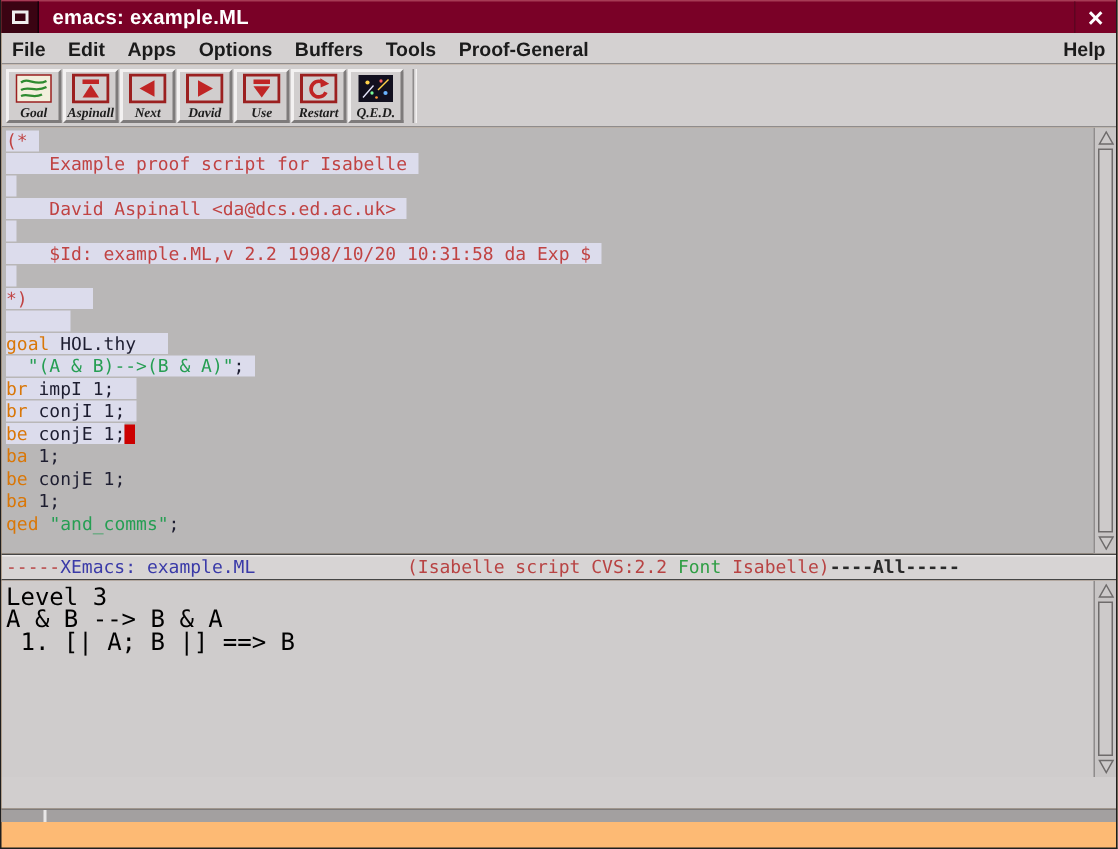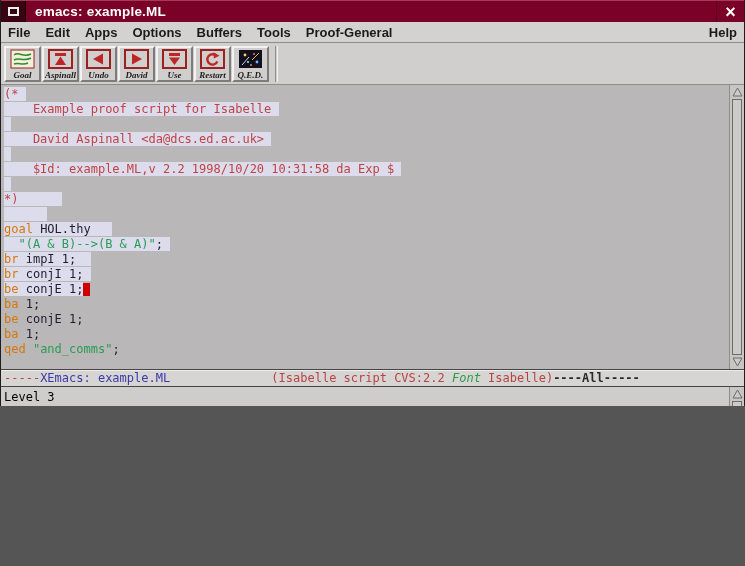--- a/index.html
+++ b/index.html
@@ -1,18 +1,18 @@
 <!DOCTYPE html>
 <html style="--maroon: #7a0127; --highlight: #dcdcec; --keyword: #d97708; --string: #269e53; --comment: #c04343; --mlblue: #3a3aa8; --mlred: #b84343; --mlgreen: #2f9e44; --cursor: #cc0000;"><head>
 <meta charset="utf-8">
 <style>
   * { margin:0; padding:0; box-sizing:border-box; }
   html,body { background:#555; }
   .window{
-    width:745px; height:406px; position:relative;
+    width:745px; height:566px; position:relative;
     display:flex; flex-direction:column;
     font-family:"DejaVu Sans Mono",monospace;
     background:#fdba74;
     border-left:1px solid #1e1e1e; border-right:1px solid #1e1e1e; border-bottom:1px solid #1e1e1e;
   }
   
   .titlebar{
     height:22px; flex:0 0 22px; background:var(--maroon);
     border-top:1px solid #a63b55; display:flex; align-items:center; color:#fff;
   }
@@ -62,38 +62,38 @@
   .script-text{ flex:1; padding:2px 0 0 3px; font-size:12px; line-height:15px; white-space:pre; overflow:hidden; }
   .line{ height:15px; }
   .hl{ background:var(--highlight); }
   .c-comment{ color:var(--comment); }
   .c-keyword{ color:var(--keyword); }
   .c-string{ color:var(--string); }
   .c-plain{ color:#1d1d30; }
   .c-goals{ color:#000; }
   .c-blue{ color:var(--mlblue); }
   .c-red{ color:var(--mlred); }
-  .c-green{ color:var(--mlgreen);font-style:italic; }
+  .c-green{ color:var(--mlgreen); }
   .c-black{ color:#2a2a2a;font-weight:bold; }
   .cursor{ display:inline-block; width:7px; height:13px; background:var(--cursor); vertical-align:middle; margin-left:0px; }
   
   .scrollbar{ width:15px; flex:0 0 15px; background:#c8c5c5; border-left:1px solid #8f8c8c; position:relative; }
   .sb-arrow{ position:absolute; left:1px; width:13px; height:12px; display:flex; align-items:center; justify-content:center; }
   .sb-arrow.up{ top:1px; } .sb-arrow.down{ bottom:1px; }
   .sb-thumb{ position:absolute; left:2px; right:2px; top:14px; bottom:14px;
     border:1px solid #6e6b6b; background:#cdcaca; }
   
   .modeline{
     height:18px; flex:0 0 18px; background:#d7d4d4;
     border-top:1px solid #454545; border-bottom:1px solid #454545;
     box-shadow:inset 0 1px 0 #efecec;
     font-size:12px; line-height:16px; white-space:pre; padding-left:3px; overflow:hidden;
   }
   .goals-area{ height:131px; flex:0 0 131px; display:flex; background:#cfcccc; overflow:hidden; }
-  .goals-text{ flex:1; padding:3px 0 0 3px; font-size:12px; line-height:15px; white-space:pre; overflow:hidden; }
+  .goals-text{ flex:1; padding:3px 0 0 3px; font-size:16px; line-height:15px; white-space:pre; overflow:hidden; }
   
   .echo{ height:21px; flex:0 0 21px; background:#d1cece; }
   .bottomstrip{ height:9px; flex:0 0 9px; background:#a3a0a0; border-top:1px solid #7d7a7a; display:flex; }
   .bs-left{ width:30px; border-right:2px solid #e9e7e7; background:#a3a0a0; }
   .bs-track{ flex:1; }
 </style>
 </head>
 <body>
 
 <div class="window">
@@ -137,21 +137,21 @@
             <rect x="7" y="4" width="11" height="3" fill="#c02525"></rect>
             <path d="M12.5 7.5 L18 16 L7 16 Z" fill="#c02525"></path>
           </svg></div>
         <div class="tlabel">Aspinall</div>
       </div>
       <div class="tbtn">
         <div class="ticon"><svg width="25" height="20">
             <rect x="1" y="1" width="23" height="18" fill="none" stroke="#9b2020" stroke-width="2"></rect>
             <path d="M17 4.5 L17 15.5 L7 10 Z" fill="#c02525"></path>
           </svg></div>
-        <div class="tlabel">Undo</div>
+        <div class="tlabel">Next</div>
       </div>
       <div class="tbtn">
         <div class="ticon"><svg width="25" height="20">
             <rect x="1" y="1" width="23" height="18" fill="none" stroke="#9b2020" stroke-width="2"></rect>
             <path d="M8 4.5 L8 15.5 L18 10 Z" fill="#c02525"></path>
           </svg></div>
         <div class="tlabel">David</div>
       </div>
       <div class="tbtn">
         <div class="ticon"><svg width="25" height="20">
@@ -198,21 +198,21 @@
         <svg width="11" height="10">
             <path d="M1 1 L10 1 L5.5 9 Z" fill="#cdcaca" stroke="#6e6b6b"></path>
           </svg>
       </div>
     </div>
   </div>
 
   <div class="modeline"><div class="line"><span><span class="c-red">-----</span><span class="c-blue">XEmacs: example.ML</span><span class="c-black">              </span><span class="c-red">(Isabelle script CVS:2.2 </span><span class="c-green">Font</span><span class="c-red"> </span><span class="c-red">Isabelle)</span><span class="c-black">----All-----</span></span></div></div>
 
   <div class="goals-area">
-    <div class="goals-text"><div class="line"><span><span class="c-goals">Level 3</span></span></div><div class="line"><span><span class="c-goals">A &amp; B --&gt; B &amp; A</span></span></div></div>
+    <div class="goals-text"><div class="line"><span><span class="c-goals">Level 3</span></span></div><div class="line"><span><span class="c-goals">A &amp; B --&gt; B &amp; A</span></span></div><div class="line"><span><span class="c-goals"> 1. [| A; B |] ==&gt; B</span></span></div></div>
     <div class="scrollbar">
       <div class="sb-arrow up">
         <svg width="11" height="10">
             <path d="M5.5 1 L10 9 L1 9 Z" fill="#cdcaca" stroke="#6e6b6b"></path>
           </svg>
       </div>
       <div class="sb-thumb"></div>
       <div class="sb-arrow down">
         <svg width="11" height="10">
             <path d="M1 1 L10 1 L5.5 9 Z" fill="#cdcaca" stroke="#6e6b6b"></path>

